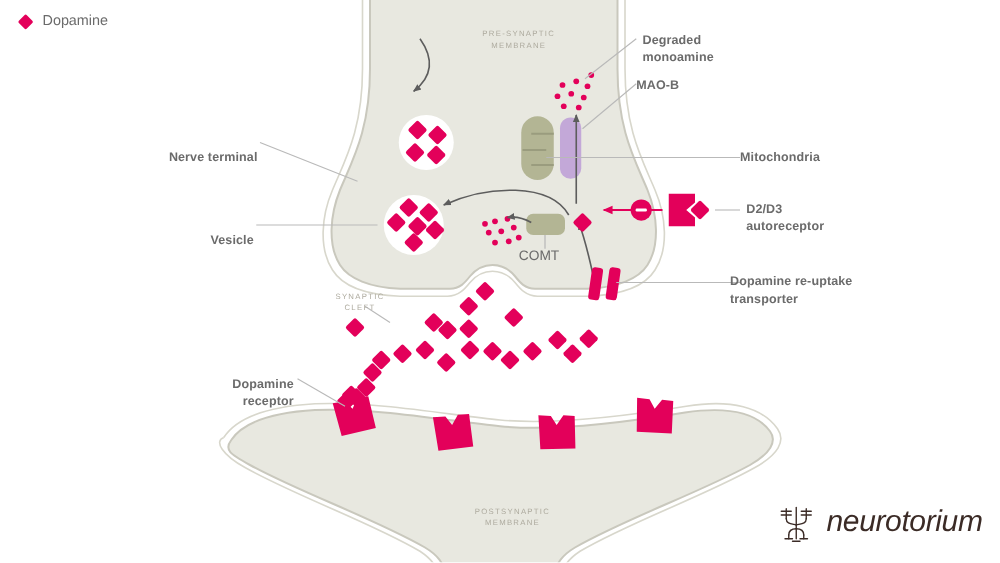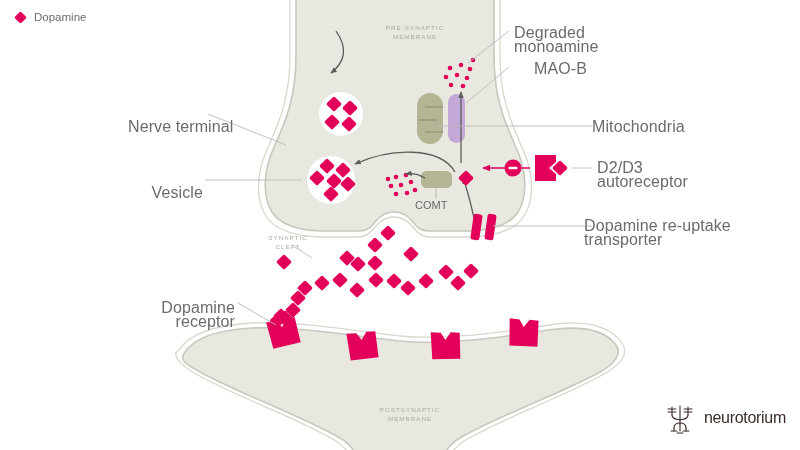--- a/index.html
+++ b/index.html
@@ -23,24 +23,25 @@
     position: absolute;
     left: 0;
     top: 0;
     width: 800px;
     height: 450px;
   }
   .lbl {
     position: absolute;
     font-family: "Liberation Sans", sans-serif;
     color: #6b6b6b;
-    font-size: 16px;
+    font-size: 10px;
     line-height: 13.5px;
     white-space: pre;
     letter-spacing: 0.1px;
+    font-weight: bold;
   }
   .lbl-right { text-align: left; }
   .lbl-left  { text-align: right; margin-top: 12px; }
   .memlbl {
     position: absolute;
     font-family: "Liberation Sans", sans-serif;
     color: #adaa9e;
     font-size: 6.2px;
     line-height: 8.5px;
     letter-spacing: 1.05px;
@@ -70,23 +71,24 @@
   .brand {
     position: absolute;
     right: 14px;
     bottom: 16px;
     display: flex;
     align-items: center;
     gap: 9px;
   }
   .brand-name {
     font-family: "Liberation Sans", sans-serif;
-    font-size: 16px;
+    font-size: 24px;
     color: #3b2b26;
     letter-spacing: -0.3px;
+    font-style: italic;
   }
   .comt-lbl {
     position: absolute;
     font-family: "Liberation Sans", sans-serif;
     font-size: 11px;
     color: #6b6b6b;
   }
 </style>
 </head>
 <body>
@@ -280,21 +282,21 @@
     <div class="legend-text">Dopamine</div>
   </div>
 
   <div class="lbl lbl-left" style="left:128px; top:108px; width:78px;">Nerve terminal</div>
   <div class="lbl lbl-left" style="left:145px; top:174px; width:58px;">Vesicle</div>
   <div class="lbl lbl-left" style="left:155px; top:289px; width:80px;">Dopamine
 receptor</div>
 
   <div class="lbl lbl-right" style="left:514px; top:26px;">Degraded
 monoamine</div>
-  <div class="lbl lbl-right" style="left:534px; top:62px;">MAO-B</div>
+  <div class="lbl lbl-right" style="left:509px; top:62px;">MAO-B</div>
   <div class="lbl lbl-right" style="left:592px; top:120px;">Mitochondria</div>
   <div class="lbl lbl-right" style="left:597px; top:161px;">D2/D3
 autoreceptor</div>
   <div class="lbl lbl-right" style="left:584px; top:219px;">Dopamine re-uptake
 transporter</div>
 
   <div class="comt-lbl" style="left:415px; top:199px;">COMT</div>
 
   <div class="memlbl" style="left:360px; top:24px; width:110px;">PRE-SYNAPTIC
 MEMBRANE</div>

